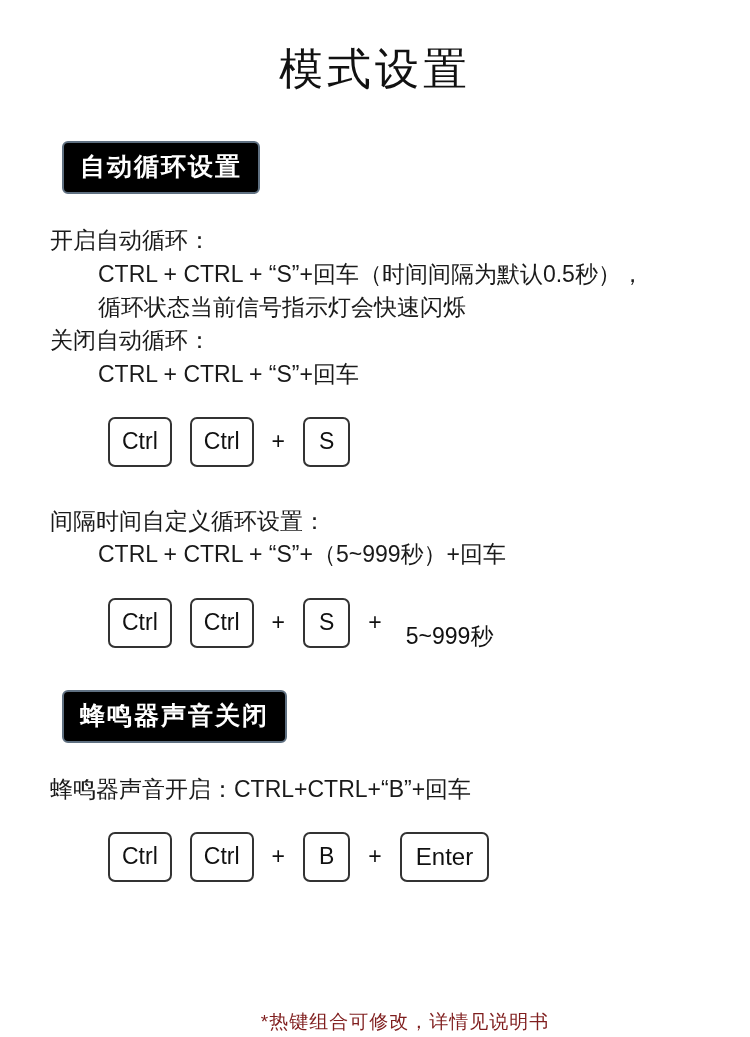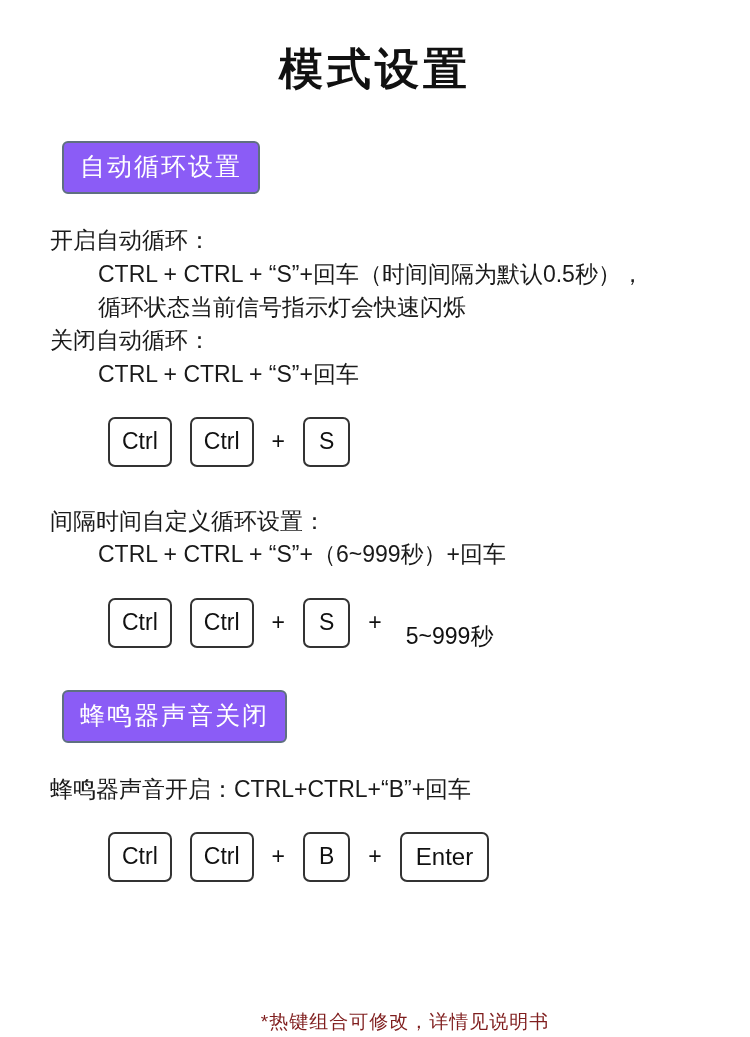--- a/index.html
+++ b/index.html
@@ -18,36 +18,36 @@
   .page {
     width: 750px;
     height: 1037px;
     box-sizing: border-box;
     padding: 0 0 0 0;
     position: relative;
   }
   .page-title {
     text-align: center;
     font-size: 44px;
-    font-weight: bold;
+    font-weight: normal;
     letter-spacing: 4px;
     color: #111111;
     margin-top: 40px;
     margin-bottom: 0;
     line-height: 1.3;
   }
   .section {
     margin-top: 0;
   }
   .section-header {
     display: inline-block;
-    background: #8b5cf6;
+    background: #000000;
     color: #ffffff;
     font-size: 25px;
-    font-weight: normal;
+    font-weight: bold;
     letter-spacing: 2px;
     padding: 7px 16px 9px 16px;
     border-radius: 6px;
     border: 2px solid #5f7081;
   }
   .section-header-wrap {
     padding-left: 62px;
   }
   .body-block {
     padding-left: 50px;
@@ -151,21 +151,21 @@
       <div class="key-gap"></div>
       <div class="key">Ctrl</div>
       <span class="plus">+</span>
       <div class="key wide">S</div>
     </div>
 
     <div class="sp-5"></div>
 
     <div class="body-block">
       <div class="line">间隔时间自定义循环设置：</div>
-      <div class="line indent">CTRL + CTRL + “S”+（6~999秒）+回车</div>
+      <div class="line indent">CTRL + CTRL + “S”+（5~999秒）+回车</div>
     </div>
 
     <div class="sp-2"></div>
 
     <div class="keys-row">
       <div class="key">Ctrl</div>
       <div class="key-gap"></div>
       <div class="key">Ctrl</div>
       <span class="plus">+</span>
       <div class="key wide">S</div>

